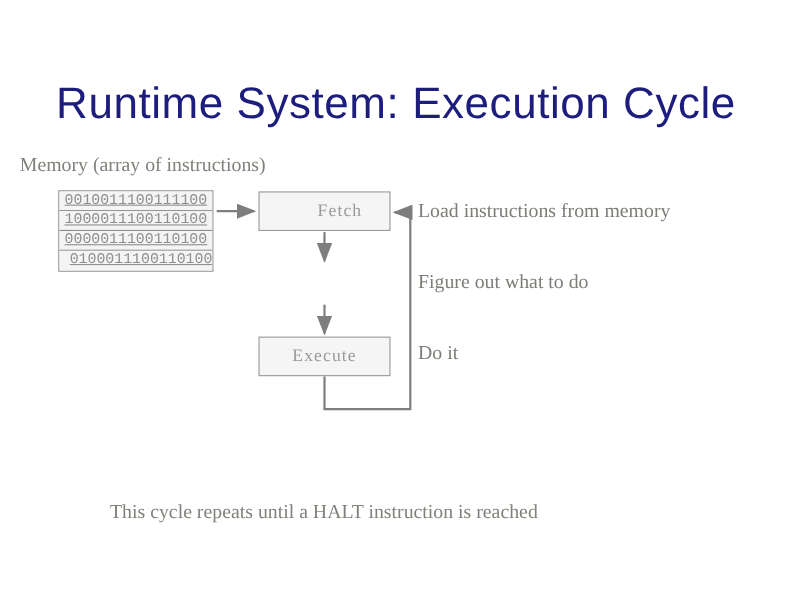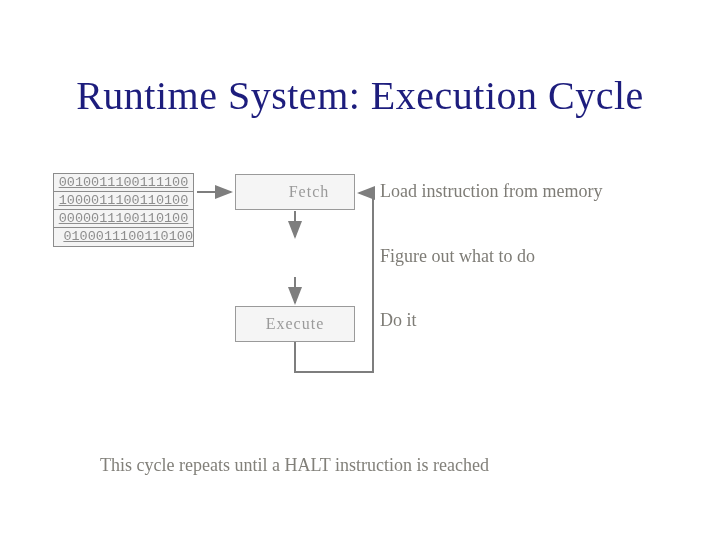--- a/index.html
+++ b/index.html
@@ -19,21 +19,21 @@
     position: absolute;
     top: 72px;
     left: 0;
     width: 720px;
     margin: 0;
     text-align: center;
     font-size: 40px;
     font-weight: normal;
     color: #1d1d7d;
     letter-spacing: 0.5px;
-    font-family: Liberation Serif, serif;
+    font-family: Liberation Sans, sans-serif;
   }
   .memory-label {
     position: absolute;
     left: 18px;
     top: 139px;
     font-size: 18px;
     color: #82807a;
   }
   .memory-table {
     position: absolute;
@@ -105,20 +105,21 @@
     pointer-events: none;
   }
 </style>
 </head>
 <body>
 
 <div class="slide">
 
   <h1 class="slide-title">Runtime System: Execution Cycle</h1>
 
+  <div class="memory-label">Memory (array of instructions)</div>
 
   <div class="memory-table">
     <div class="memory-row">0010011100111100</div>
     <div class="memory-row">1000011100110100</div>
     <div class="memory-row">0000011100110100</div>
     <div class="memory-row">0100011100110100</div>
   </div>
 
   <svg class="arrow-layer" width="720" height="540" viewBox="0 0 720 540" xmlns="http://www.w3.org/2000/svg">
     <defs>
@@ -132,19 +133,19 @@
     <polyline points="295,342 295,372 373,372 373,193 359,193" fill="none" stroke="#7e7e7e" stroke-width="2" marker-end="url(#arrowhead)"></polyline>
   </svg>
 
   <div class="flow-box" id="fetch-box">
     <span>Fetch</span>
   </div>
   <div class="flow-box" id="execute-box">
     <span>Execute</span>
   </div>
 
-  <div class="flow-annotation" id="fetch-annotation">Load instruction from memory</div>
+  <div class="flow-annotation" id="fetch-annotation">Load instructions from memory</div>
   <div class="flow-annotation" id="decode-annotation">Figure out what to do</div>
   <div class="flow-annotation" id="execute-annotation">Do it</div>
 
   <div class="footnote">This cycle repeats until a HALT instruction is reached</div>
 
 </div>
 
 </body></html>

